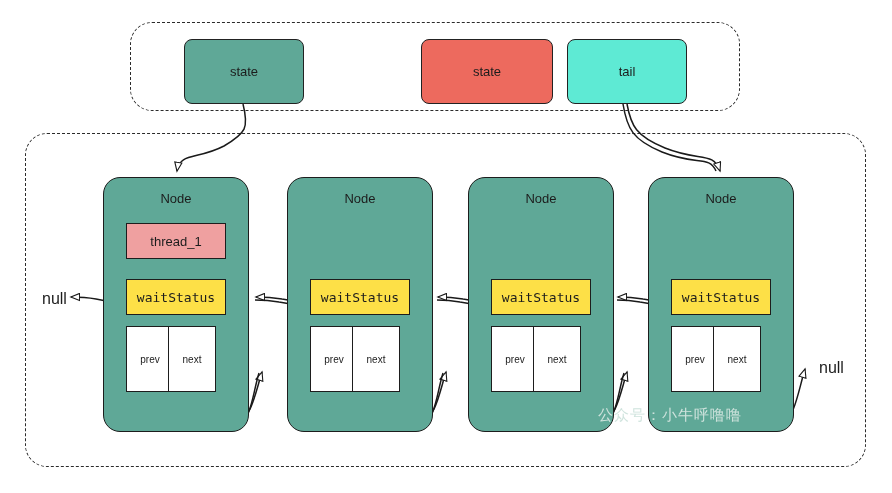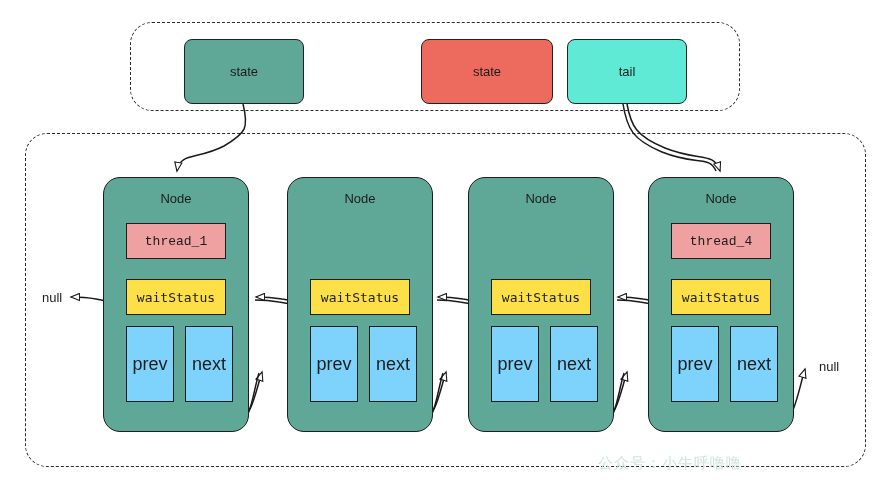--- a/index.html
+++ b/index.html
@@ -71,62 +71,61 @@
     position: absolute;
     box-sizing: border-box;
     border: 1.2px solid #1d1d1d;
     display: flex;
     align-items: center;
     justify-content: center;
     color: #1c1c1c;
   }
   .slot.thread {
     background: #efa0a0;
-    font-family: Liberation Mono, monospace;
+    font-family: Liberation Sans, sans-serif;
     font-size: 13px;
     left: 22px;
     right: 22px;
     top: 45px;
     height: 36px;
   }
   .slot.waitstatus {
     background: #fde047;
     font-family: "DejaVu Sans Mono", monospace;
     font-size: 13px;
     left: 22px;
     right: 22px;
     top: 101px;
     height: 36px;
   }
   .slot.ptr {
-    background: #7dd3fc;
-    font-family: "Liberation Sans", sans-serif;
-    font-size: 18px;
+    background: #ffffff;
+    font-family: "Liberation Sans", sans-serif;
+    font-size: 10px;
     top: 148px;
-    height: 76px;
+    height: 66px;
     width: 48px;
   }
   .slot.ptr.prev { left: 22px; }
-  .slot.ptr.next { left: 81px; }
+  .slot.ptr.next { left: 64px; }
 
   
   .null-label {
     position: absolute;
-    font-size: 13px;
+    font-size: 16px;
     color: #1c1c1c;
     font-family: "Liberation Sans", sans-serif;
   }
   .watermark {
     position: absolute;
     font-size: 15px;
     color: #cfe3dd;
     font-family: "Liberation Sans", sans-serif;
     white-space: nowrap;
     letter-spacing: 1px;
-    margin-top: 48px;
   }
 </style>
 </head>
 <body>
 
 <div id="canvas">
 
   <div class="dashed-box" style="left:130px; top:22px; width:610px; height:89px;"></div>
   <div class="dashed-box" style="left:25px; top:133px; width:841px; height:334px;"></div>
 
@@ -194,21 +193,20 @@
 
   <div class="node-card" style="left:468px; top:177px; width:146px; height:255px;">
     <div class="node-title">Node</div>
     <div class="slot waitstatus">waitStatus</div>
     <div class="slot ptr prev">prev</div>
     <div class="slot ptr next">next</div>
   </div>
 
   <div class="node-card" style="left:648px; top:177px; width:146px; height:255px;">
     <div class="node-title">Node</div>
-    <div class="slot thread">thread_4</div>
     <div class="slot waitstatus">waitStatus</div>
     <div class="slot ptr prev">prev</div>
     <div class="slot ptr next">next</div>
   </div>
 
   <div class="null-label" style="left:42px; top:290px;">null</div>
   <div class="null-label" style="left:819px; top:359px;">null</div>
 
   <div class="watermark" style="left:598px; top:406px;">公众号：小牛呼噜噜</div>
 

